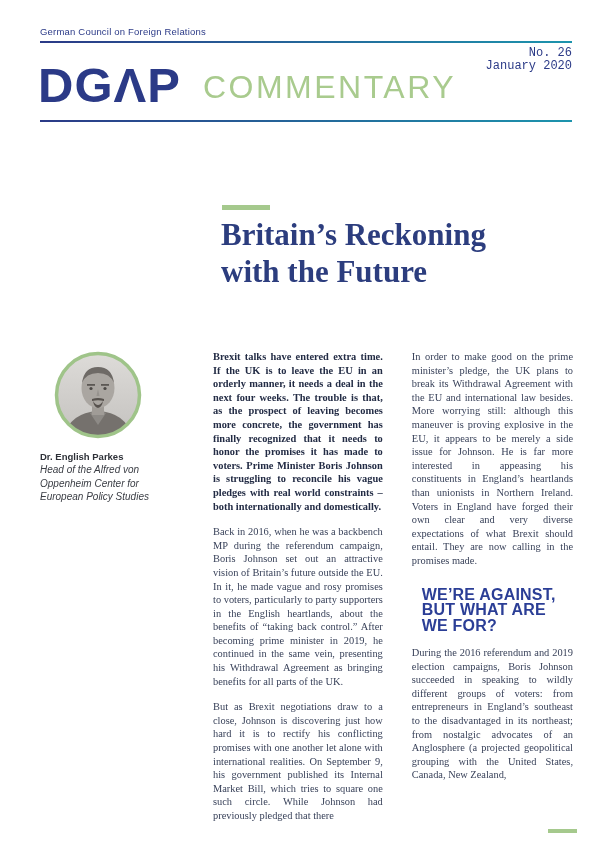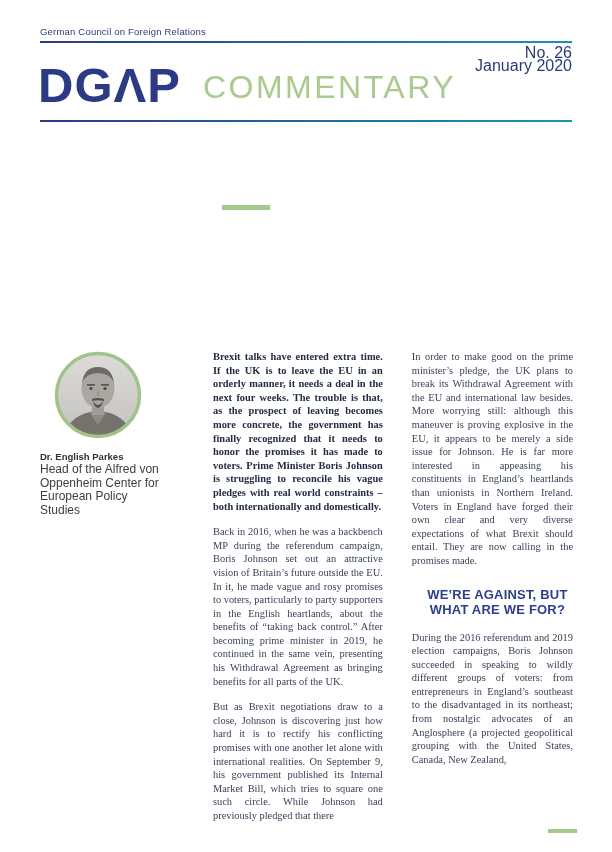--- a/index.html
+++ b/index.html
@@ -18,21 +18,21 @@
     font-size: 9.5px; letter-spacing: 0.2px;
     color: #2b3a87;
   }
   .rule { position: absolute; left: 40px; width: 532px; height: 2px;
     background: linear-gradient(90deg, #2b3a87 0%, #1d94ad 100%); }
   .rule-top { top: 41px; }
   .rule-bottom { top: 120px; }
   .issue-block {
     position: absolute; right: 40px; top: 47px;
     text-align: right; color: #2b3a87;
-    font-size: 16px; line-height: 12.5px;
+    font-size: 12px; line-height: 12.5px; font-family: Liberation Mono, monospace;
   }
   .logo-row {
     position: absolute; left: 38px; top: 62px;
     display: flex; align-items: flex-end; gap: 22px;
   }
   .logo-text {
     font-size: 49px; line-height: 46px; font-weight: bold;
     color: #2b3a87; letter-spacing: 1px;
     font-family: "Liberation Sans", sans-serif;
   }
@@ -57,22 +57,22 @@
 
   
   .author-block { position: absolute; left: 40px; top: 351px; width: 135px; }
   .author-photo-wrap { margin-left: 14px; width: 88px; height: 88px; }
   .author-name {
     margin-top: 11px;
     font-size: 9.5px; font-weight: bold; line-height: 13px;
     color: #2e3138;
   }
   .author-role {
-    font-size: 12px; line-height: 13.5px;
-    color: #3a3d44; width: 124px;
+    font-size: 10px; line-height: 13.5px;
+    color: #3a3d44; width: 124px; font-style: italic;
   }
 
   
   .columns {
     position: absolute; left: 213px; top: 350px;
     width: 360px; height: 488px;
     display: flex; gap: 29px; overflow: hidden;
   }
   .col { font-family: "Liberation Serif", serif; }
   .col-1 { width: 178px; }
@@ -80,22 +80,22 @@
   .col p {
     margin: 0 0 12px 0;
     font-size: 10.4px; line-height: 13.6px;
     text-align: justify; color: #39425a;
     hyphens: auto; -webkit-hyphens: auto;
   }
   .col p.lead { font-weight: bold; color: #232c45; }
   .section-heading {
     margin: 19px 0 13px 10px;
     font-family: "Liberation Sans", sans-serif;
-    font-size: 13px; font-weight: bold; line-height: 15.5px;
-    letter-spacing: 0.2px; color: #2b3e96; text-align: center;
+    font-size: 16px; font-weight: bold; line-height: 15.5px;
+    letter-spacing: 0.2px; color: #2b3e96;
   }
 
   
   .footer-dash {
     position: absolute; left: 548px; top: 829px;
     width: 29px; height: 4px; background: #a5c98d;
   }
 </style>
 </head>
 <body>
@@ -110,20 +110,24 @@
     <div>January 2020</div>
   </div>
 
   <div class="logo-row">
     <span class="logo-text">DGΛP</span>
     <span class="series-text">COMMENTARY</span>
   </div>
   <div class="rule rule-bottom"></div>
 
   <div class="title-dash"></div>
+  <h1 class="page-title">
+    <span>Britain’s Reckoning</span><br>
+    <span>with the Future</span>
+  </h1>
 
   <div class="author-block">
     <div class="author-photo-wrap">
       <svg width="88" height="88" viewBox="0 0 88 88">
         <defs>
           <clipPath id="photo-clip">
               <circle cx="44" cy="44" r="41"></circle>
             </clipPath>
           <linearGradient id="bg-grad" x1="0" y1="0" x2="0" y2="1">
             <stop offset="0" stop-color="#dedcd9"></stop>

